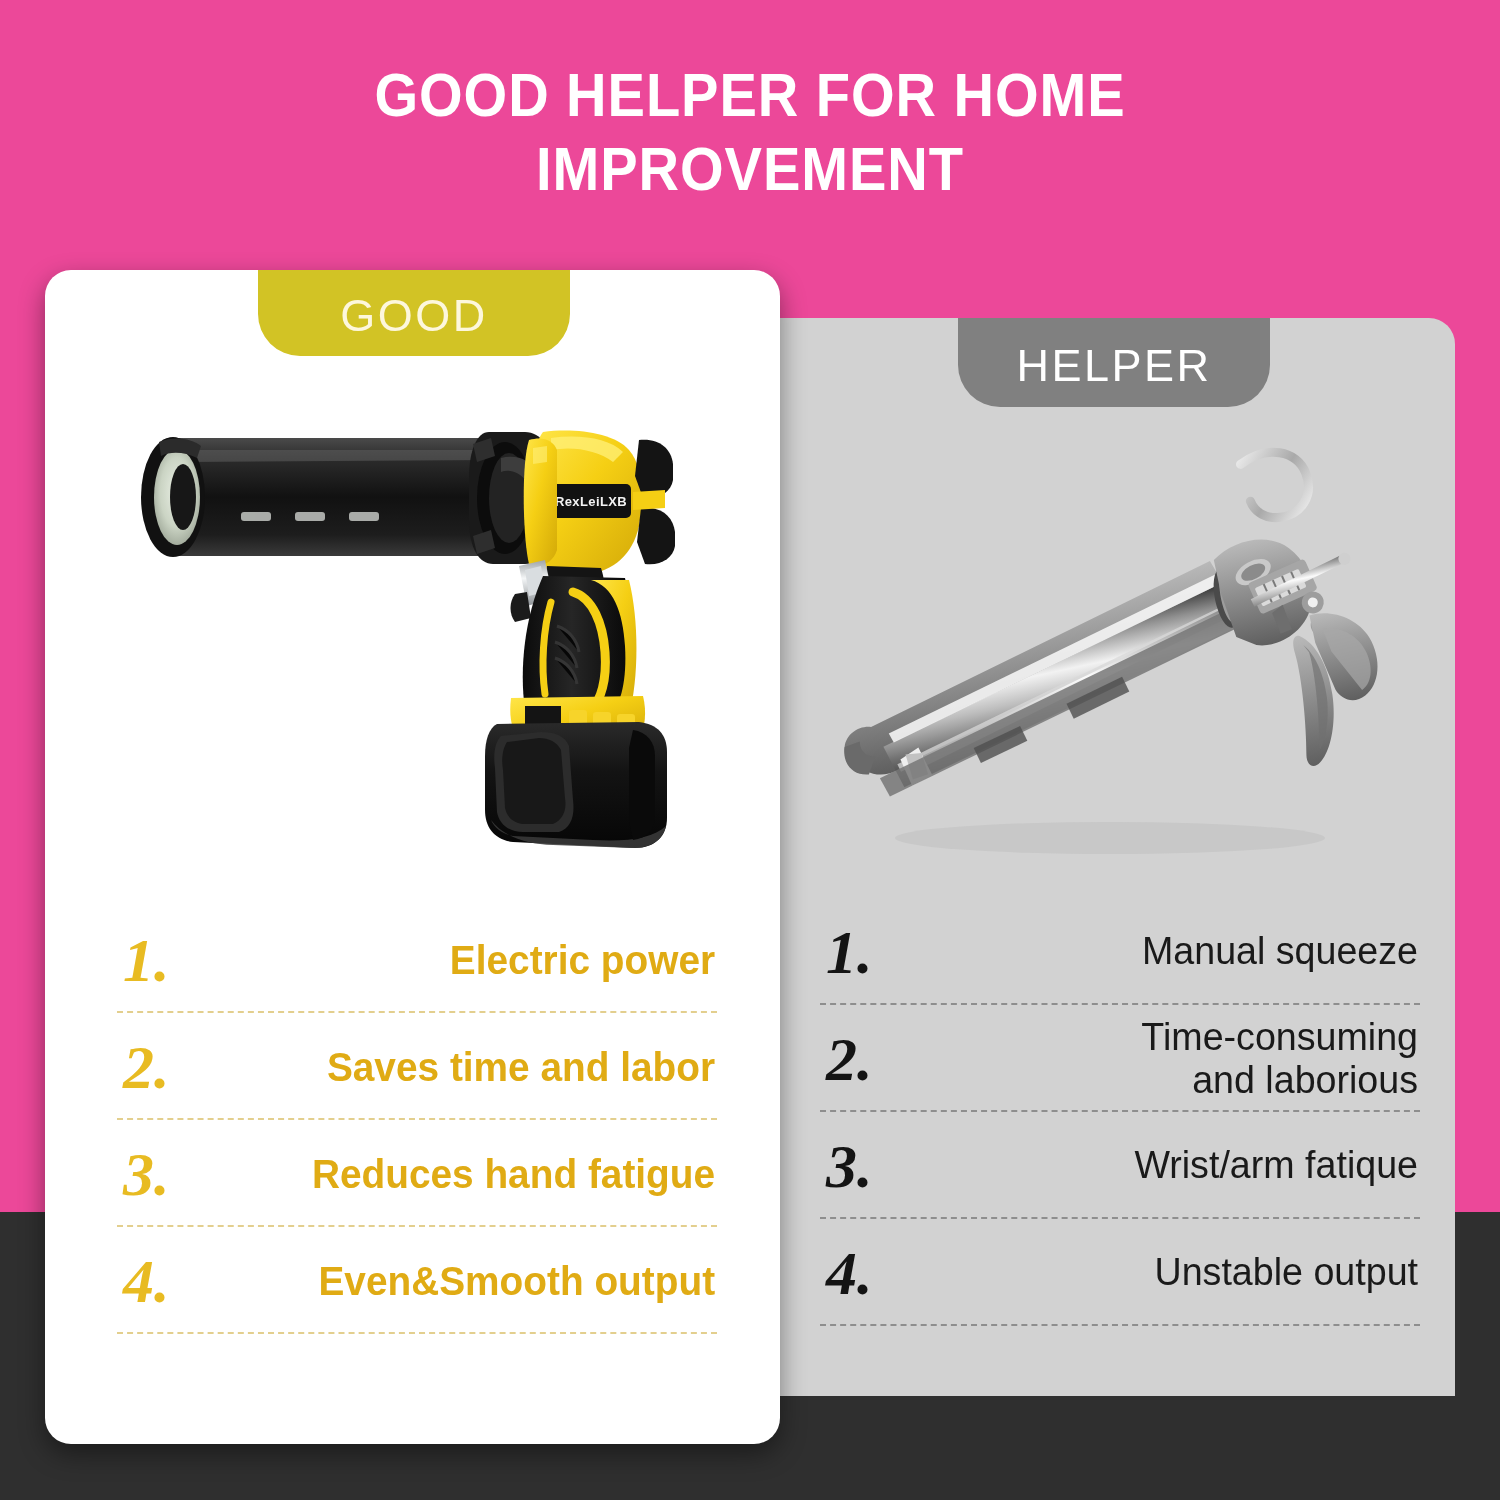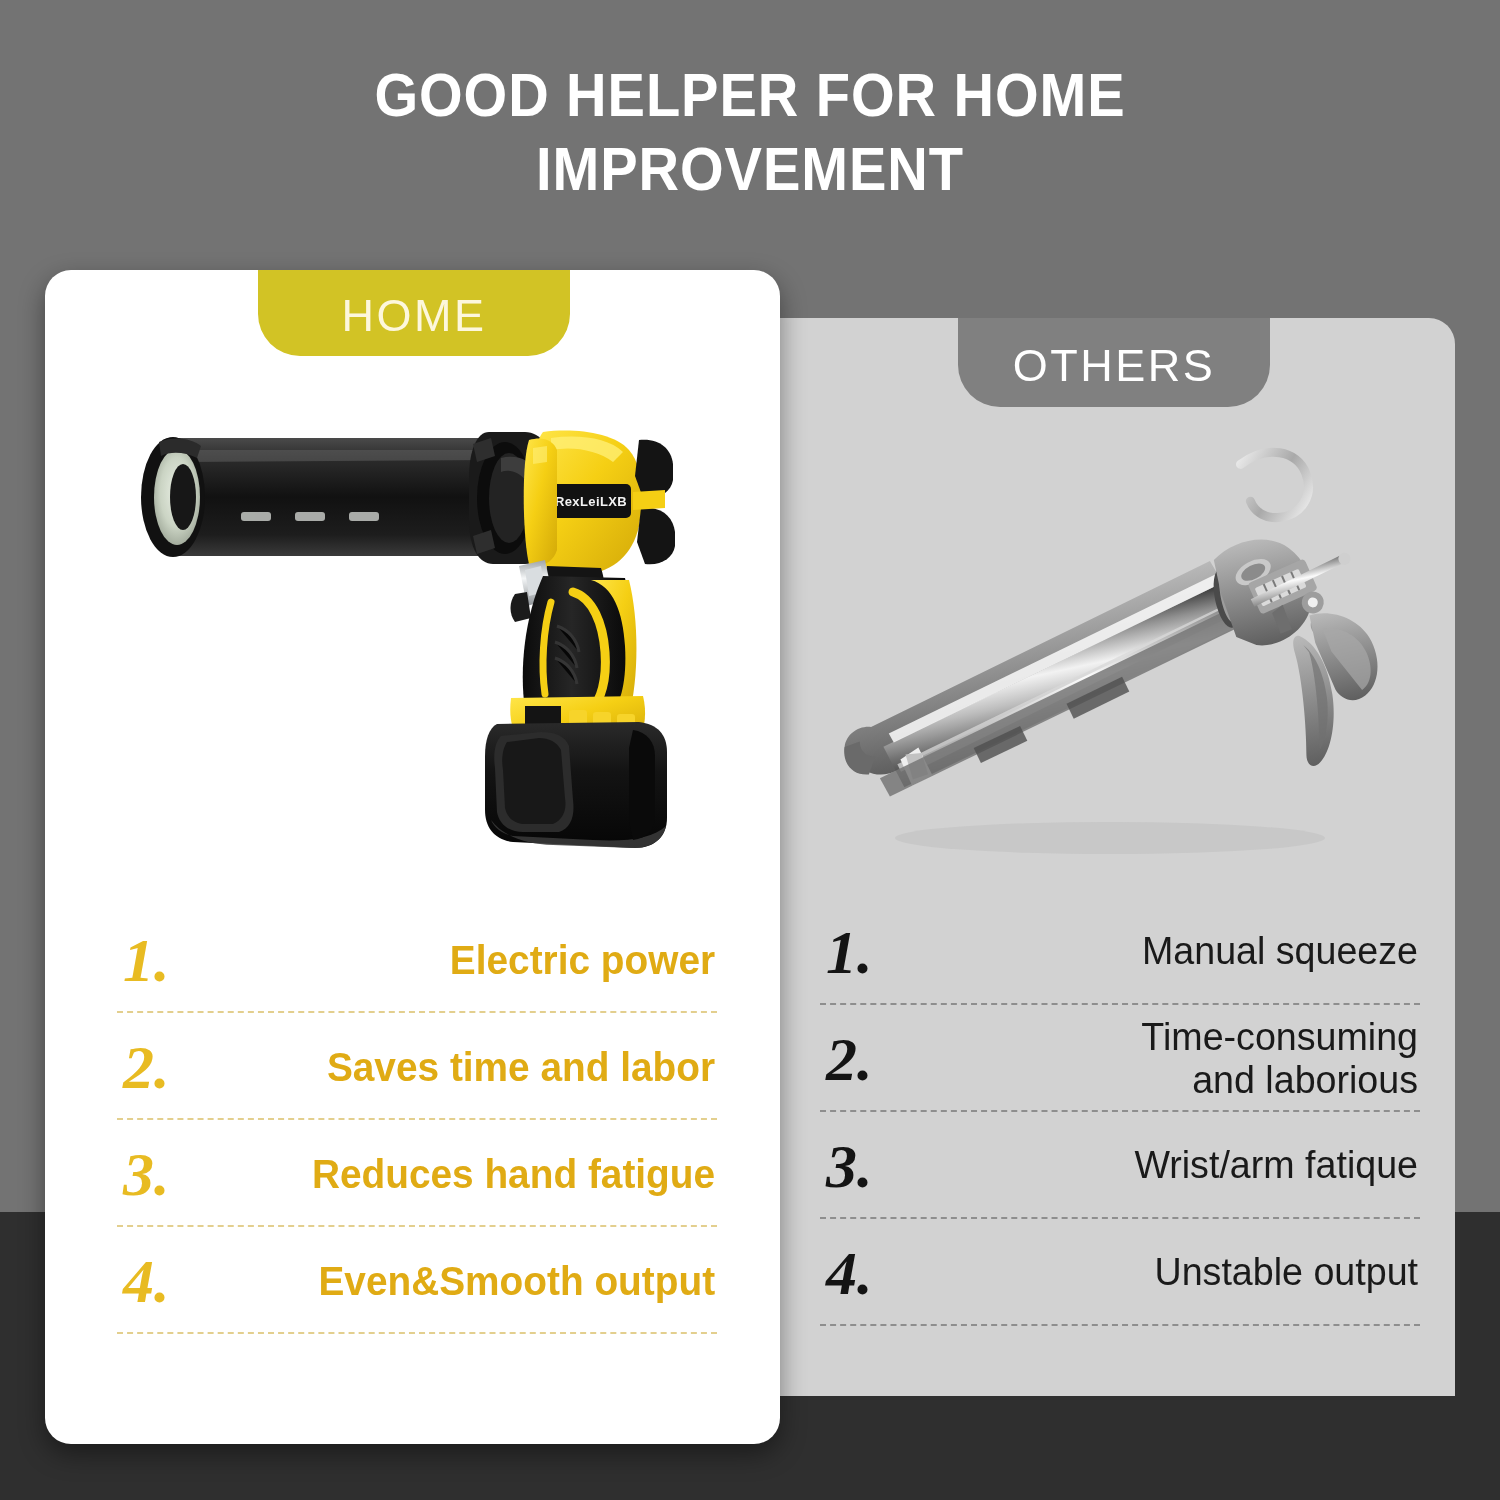--- a/index.html
+++ b/index.html
@@ -8,21 +8,21 @@
   html, body {
     width:1500px; height:1500px;
     background:#2f2f2f;
     font-family:"Liberation Sans", sans-serif;
     overflow:hidden;
   }
 
   #stage {
     position:relative;
     width:1500px; height:1212px;
-    background:#737373;
+    background:#ec4899;
   }
 
   
   #headline {
     position:absolute;
     left:0; top:58px;
     width:1500px;
     text-align:center;
     color:#ffffff;
     font-family:"Liberation Sans Narrow","Liberation Sans",sans-serif;
@@ -157,21 +157,21 @@
 <body>
 
 <div id="stage">
 
   <div id="headline">GOOD HELPER FOR HOME
 IMPROVEMENT</div>
 
   <div id="others-panel">
 
     <div id="others-tab">
-      <span class="tab-label">OTHERS</span>
+      <span class="tab-label">HELPER</span>
     </div>
 
     <div id="others-art" class="art-area">
       <svg viewBox="0 0 620 500" width="620" height="500" aria-hidden="true">
         <defs>
           <linearGradient id="metalBarrel" x1="0" y1="0" x2="0" y2="1">
             <stop offset="0%" stop-color="#3a3a3a"></stop>
             <stop offset="16%" stop-color="#8f8f8f"></stop>
             <stop offset="38%" stop-color="#f2f2f2"></stop>
             <stop offset="56%" stop-color="#bdbdbd"></stop>
@@ -282,21 +282,21 @@
         <div class="num">4.</div>
         <div class="txt">Unstable output</div>
         <div class="rule"></div>
       </div>
     </div>
   </div>
 
   <div id="ours-panel">
 
     <div id="ours-tab">
-      <span class="tab-label">HOME</span>
+      <span class="tab-label">GOOD</span>
     </div>
 
     <div id="ours-art" class="art-area">
       <svg viewBox="0 0 655 520" width="655" height="520" aria-hidden="true">
         <defs>
           <linearGradient id="tubeBody" x1="0" y1="0" x2="0" y2="1">
             <stop offset="0%" stop-color="#4a4a4a"></stop>
             <stop offset="18%" stop-color="#2b2b2b"></stop>
             <stop offset="50%" stop-color="#111111"></stop>
             <stop offset="82%" stop-color="#1d1d1d"></stop>

